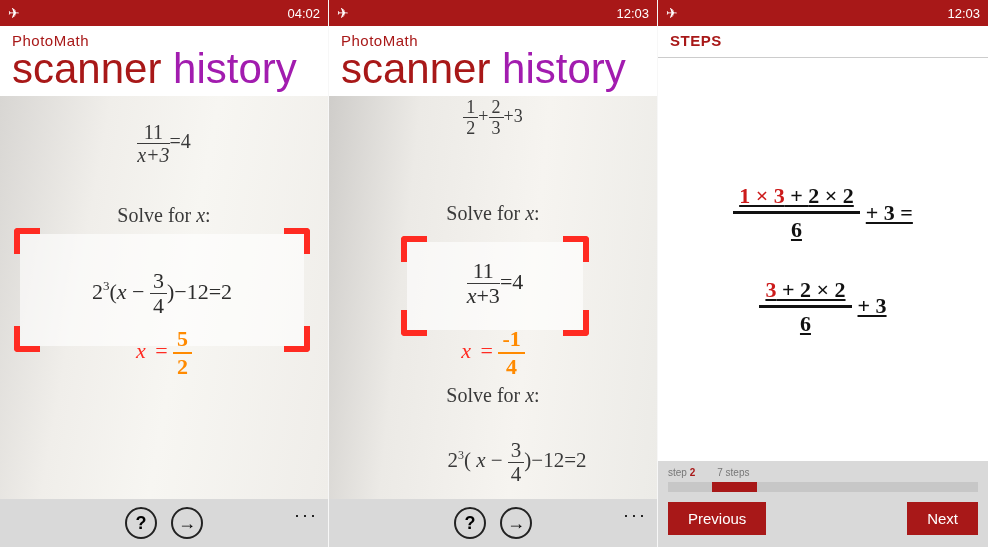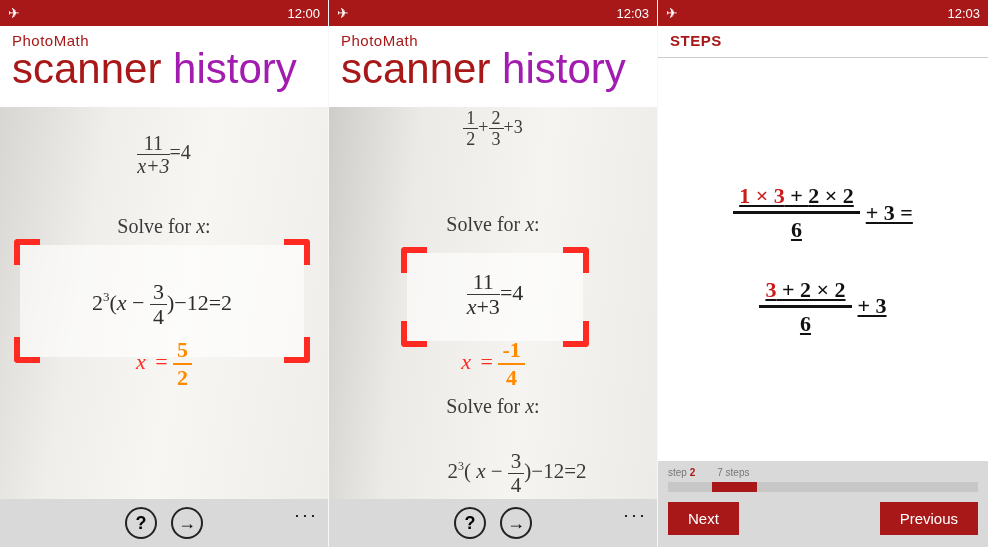--- a/index.html
+++ b/index.html
@@ -4,21 +4,21 @@
 <style>
   * { box-sizing: border-box; margin: 0; padding: 0; }
   body { font-family: "Segoe UI Light", "Segoe UI", sans-serif; background: #fff; width: 988px; height: 547px; overflow: hidden; }
   .row { display: flex; width: 988px; height: 547px; }
   .phone { width: 329px; height: 547px; background: #fff; display: flex; flex-direction: column; position: relative; border-right: 1px solid rgba(0,0,0,0.03); }
   .phone:last-child { width: 330px; border-right: none; }
 
   .statusbar { height: 26px; background: #a81818; color: #fff; display: flex; align-items: center; justify-content: space-between; padding: 0 8px; font-size: 13px; }
   .plane { font-size: 14px; }
 
-  .appbar-head { padding: 6px 12px 16px 12px; }
+  .appbar-head { padding: 6px 12px 5px 12px; }
   .app-name { color: #a81818; font-weight: 400; font-size: 15px; letter-spacing: 0.5px; }
   .pivot { font-size: 42px; font-weight: 200; line-height: 1.05; white-space: nowrap; margin-top: -2px; }
   .pivot .active { color: #a81818; }
   .pivot .inactive { color: #a21caf; }
 
   .camera-area { flex: 1; position: relative; background: #eceae7; overflow: hidden; }
   
   .paper { position:absolute; inset:0; background: linear-gradient(100deg, #d8d6d3 0%, #f0eeea 28%, #f7f6f2 55%, #efede9 100%); }
   .paper-text { position: absolute; left: 0; right: 0; text-align: center; font-family: "Cambria Math", Georgia, serif; color: #3a3a3a; }
   .ital { font-style: italic; }
@@ -67,21 +67,21 @@
   .pfrac .pb { display:block; padding-top:1px; }
 </style>
 </head>
 <body>
 
 <div class="row">
 
   <div class="phone">
     <div class="statusbar">
       <span class="plane">✈</span>
-      <span>12:00</span>
+      <span>04:02</span>
     </div>
     <div class="appbar-head">
       <div class="app-name">PhotoMath</div>
       <div class="pivot">
         <span class="active">scanner</span>
         <span> </span>
         <span class="inactive">history</span>
       </div>
     </div>
     <div class="camera-area">
@@ -197,19 +197,19 @@
     </div>
     <div class="steps-footer">
       <div class="step-meta">
         <span><span>step </span><span class="cur">2</span></span>
         <span><span class="cur" style="color:#777;font-weight:400;">7</span><span> steps</span></span>
       </div>
       <div class="progress">
         <div class="seg" style="left:14.3%; width:14.3%;"></div>
       </div>
       <div class="btnrow">
+        <button class="red-btn">Previous</button>
         <button class="red-btn">Next</button>
-        <button class="red-btn">Previous</button>
       </div>
     </div>
   </div>
 
 </div>
 
 </body></html>

